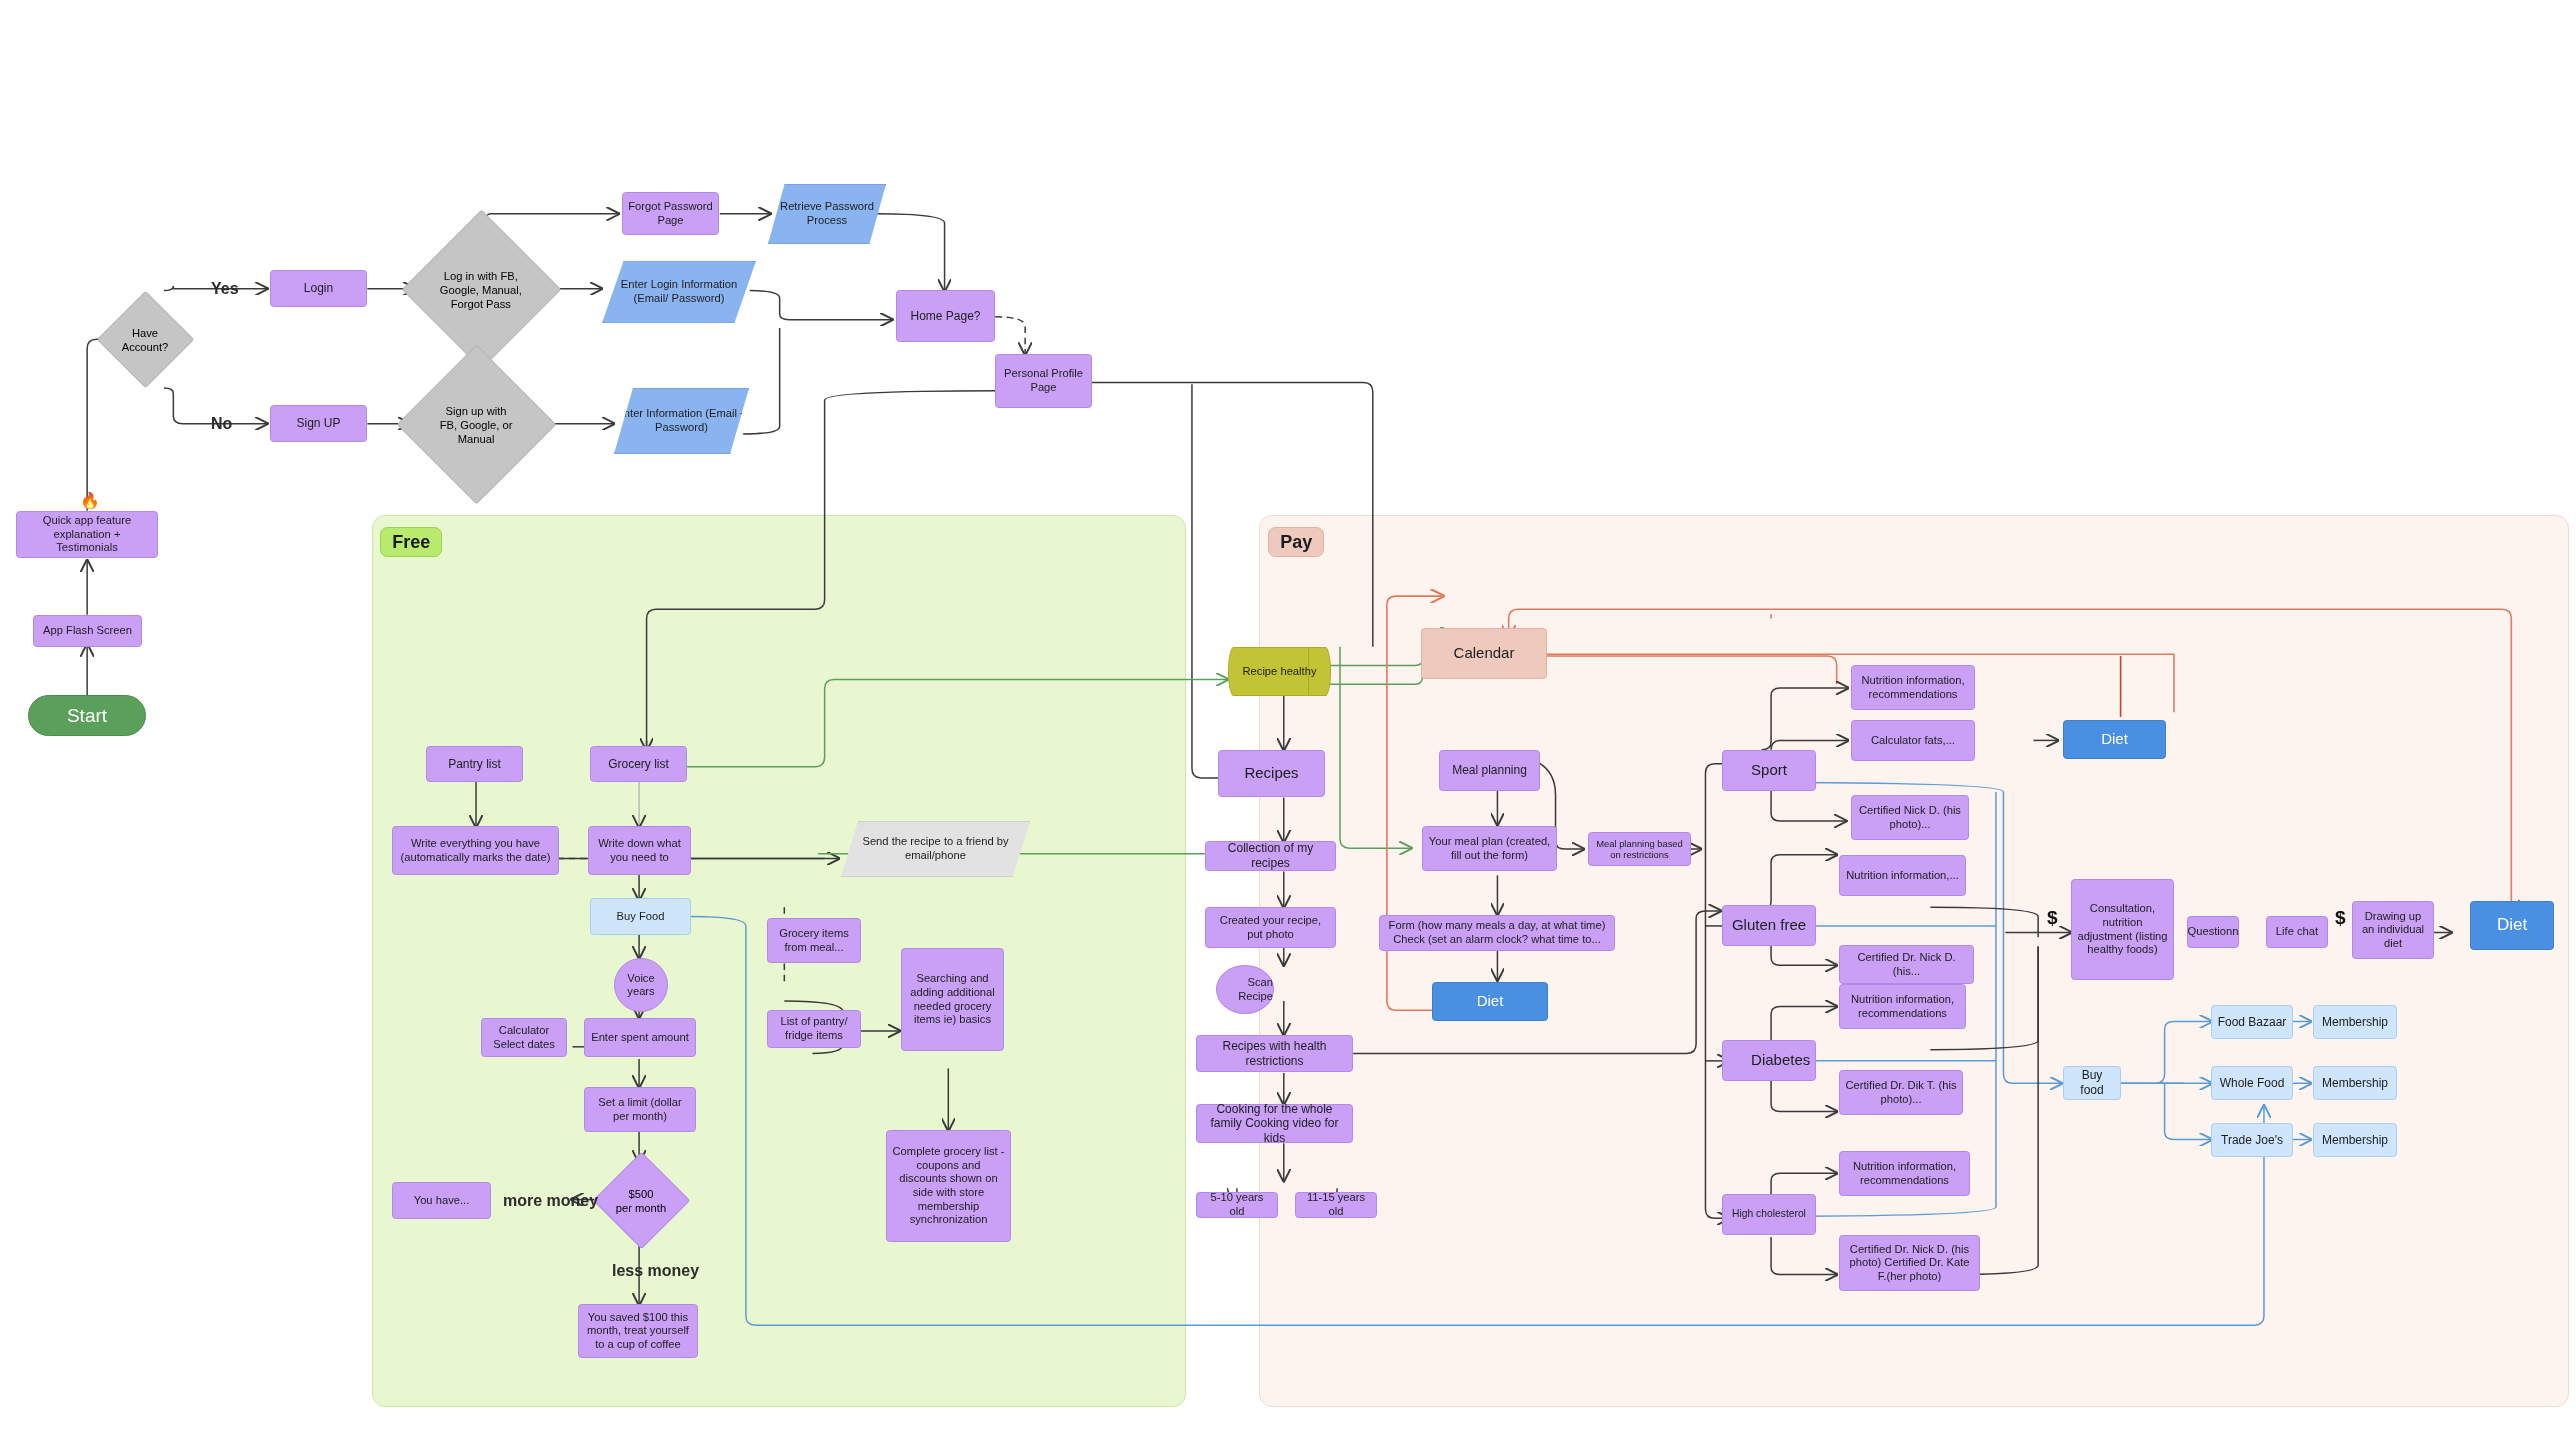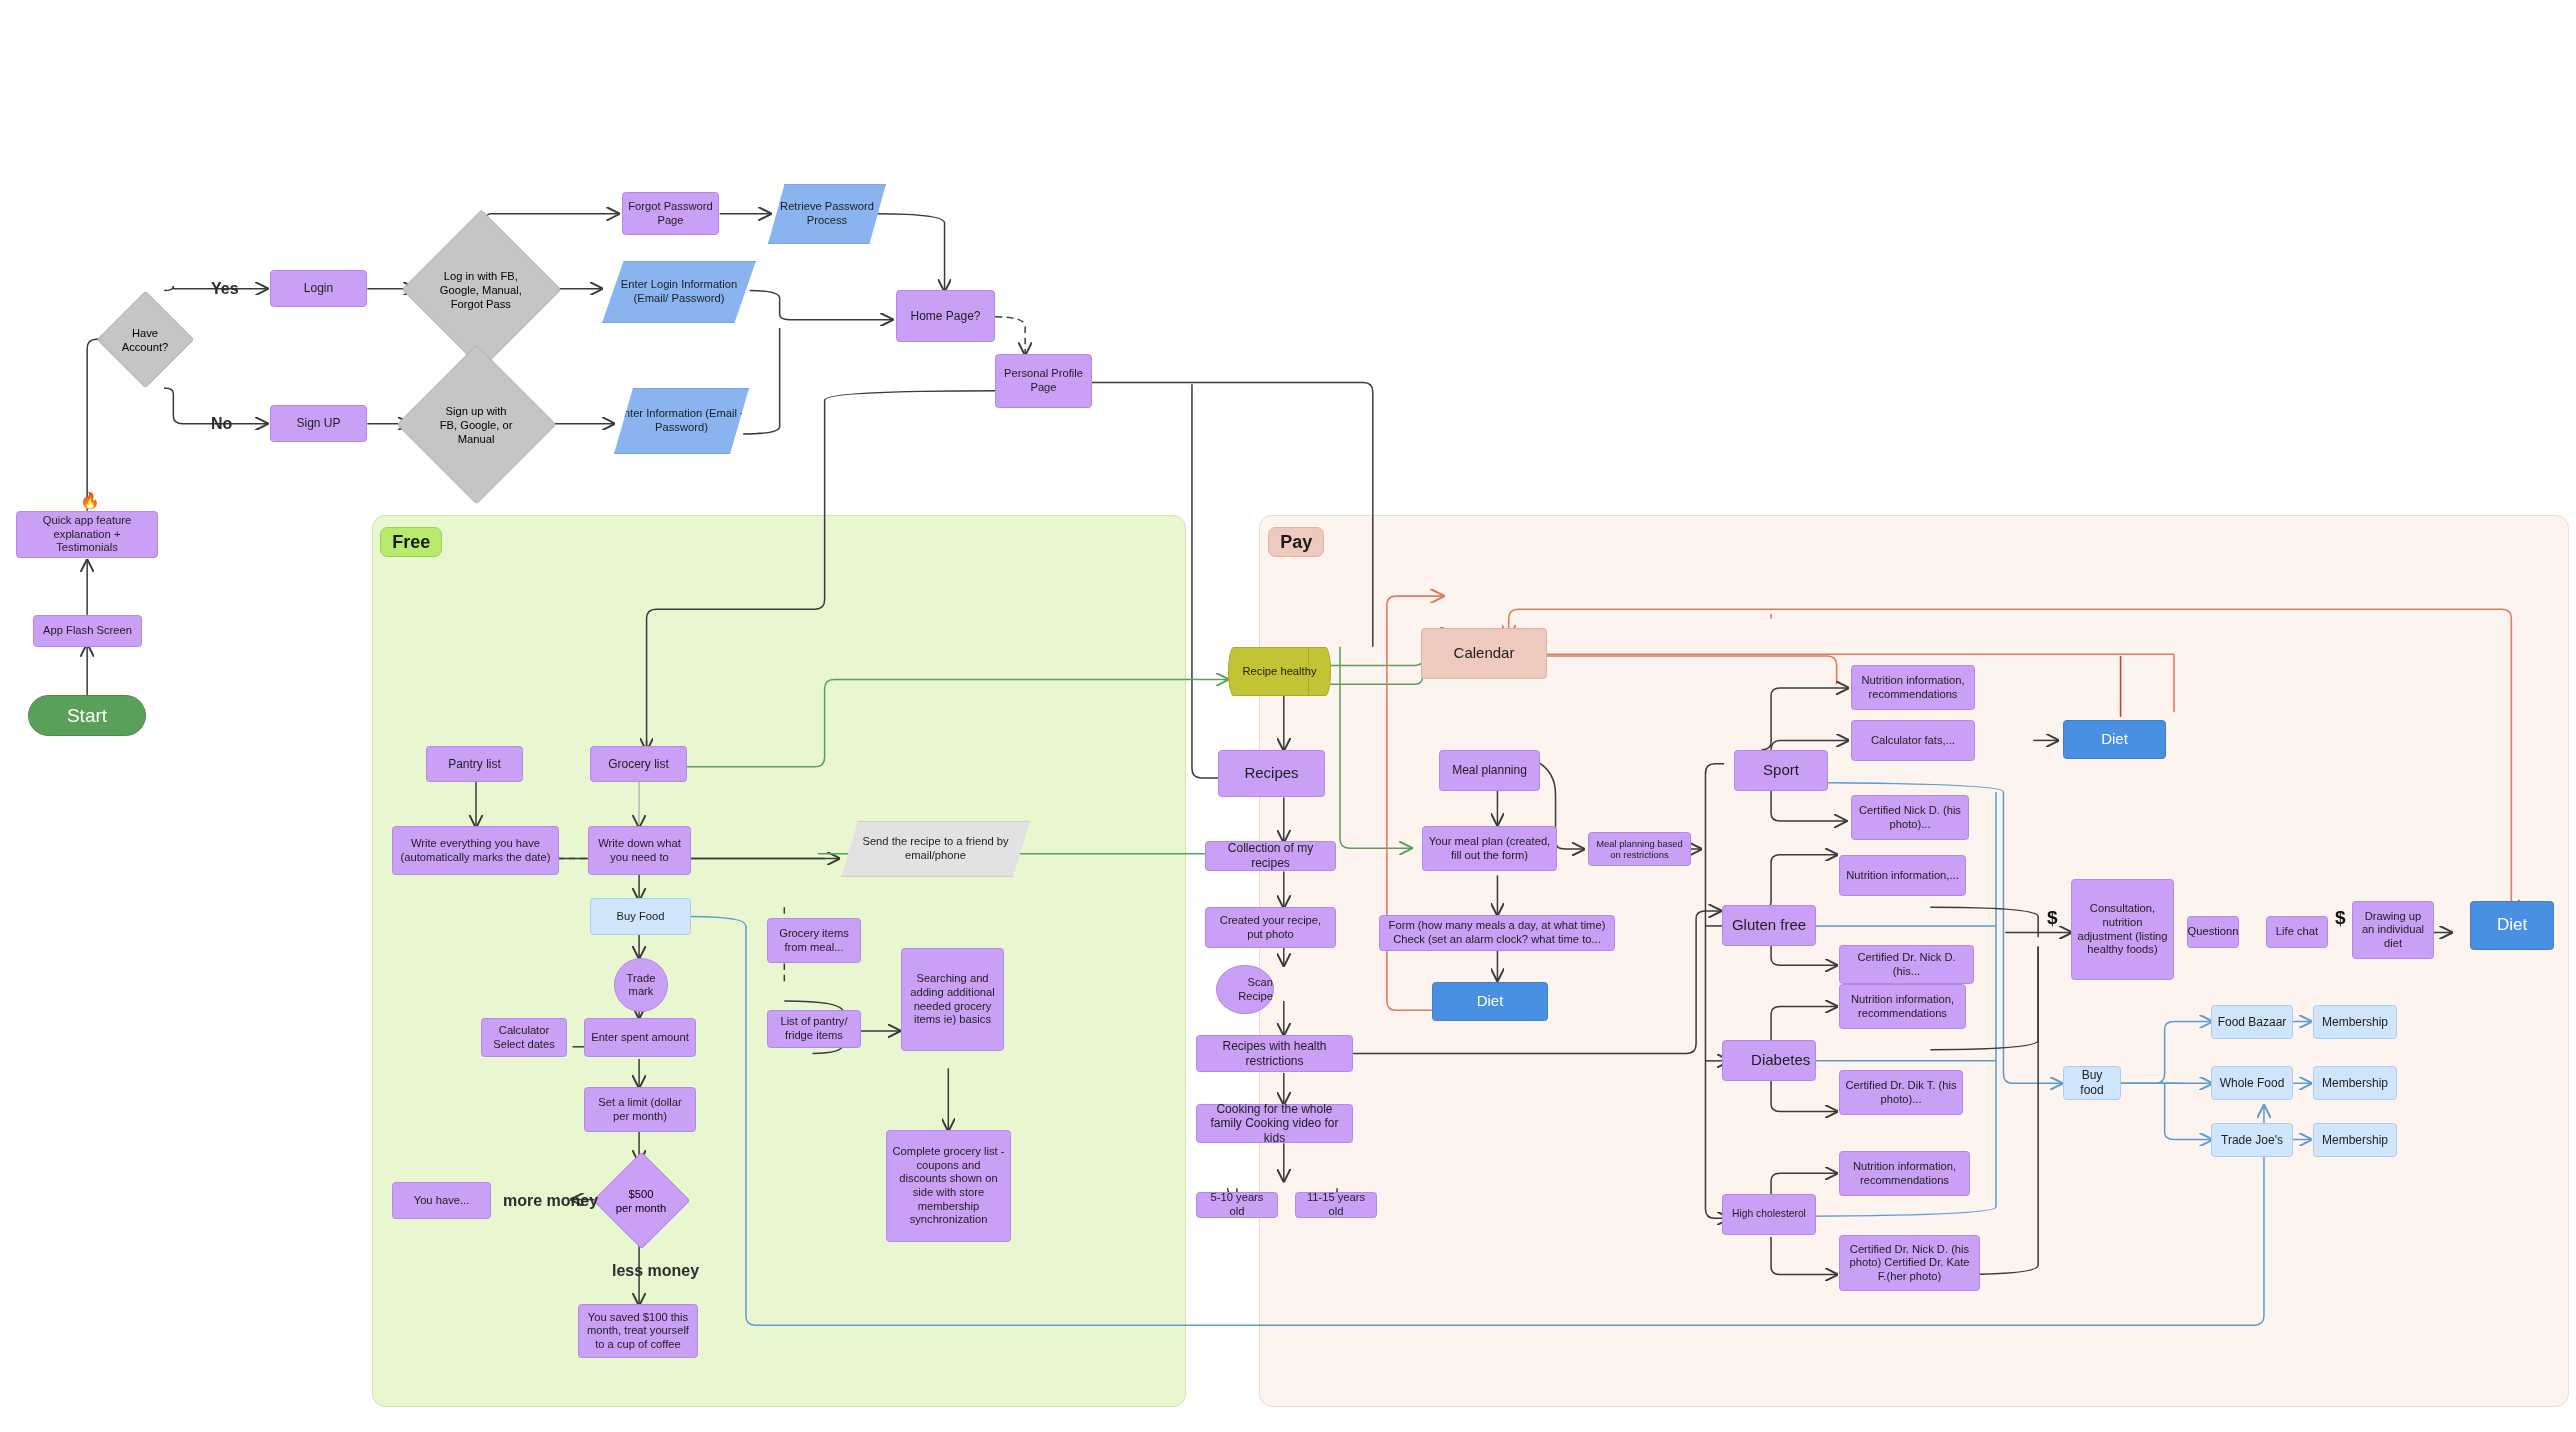--- a/index.html
+++ b/index.html
@@ -259,21 +259,21 @@
   <div class="node purple f12" style="left:995px;top:354px;width:97px;height:54px;">Personal Profile Page</div>
 
   <div class="node purple f13" style="left:426px;top:746px;width:97px;height:36px;">Pantry list</div>
   <div class="node purple f13" style="left:590px;top:746px;width:97px;height:36px;">Grocery list</div>
 
   <div class="node purple f12" style="left:392px;top:826px;width:167px;height:49px;">Write everything you have (automatically marks the date)</div>
   <div class="node purple f12" style="left:588px;top:826px;width:103px;height:49px;">Write down what you need to</div>
 
   <div class="node lblue f12" style="left:590px;top:898px;width:101px;height:37px;">Buy Food</div>
   <div class="ellipse f12" style="left:614px;top:958px;width:52px;height:52px;">
-    <span>Trade mark</span>
+    <span>Voice years</span>
   </div>
 
   <div class="node purple f12" style="left:481px;top:1018px;width:86px;height:39px;">Calculator Select dates</div>
   <div class="node purple f12" style="left:584px;top:1018px;width:112px;height:39px;">Enter spent amount</div>
   <div class="node purple f12" style="left:584px;top:1087px;width:112px;height:45px;">Set a limit (dollar per month)</div>
 
   <div class="diamond dmd-purple" style="left:607px;top:1166px;width:67px;height:67px;">
     <span class="dtxt f12">$500<br>per month</span>
   </div>
   <div class="edge-label" style="left:503px;top:1192px;">more money</div>
@@ -303,21 +303,21 @@
   <div class="node purple f12" style="left:1196px;top:1192px;width:82px;height:26px;">5-10 years old</div>
   <div class="node purple f12" style="left:1295px;top:1192px;width:82px;height:26px;">11-15 years old</div>
 
   <div class="node salmon f16" style="left:1421px;top:628px;width:126px;height:51px;">Calendar</div>
   <div class="node purple f13" style="left:1439px;top:750px;width:101px;height:41px;">Meal planning</div>
   <div class="node purple f12" style="left:1422px;top:826px;width:135px;height:45px;">Your meal plan (created, fill out the form)</div>
   <div class="node purple f10" style="left:1588px;top:832px;width:103px;height:34px;">Meal planning based on restrictions</div>
   <div class="node purple f12" style="left:1379px;top:915px;width:236px;height:36px;">Form (how many meals a day, at what time) Check (set an alarm clock? what time to...</div>
   <div class="node blue-solid f16" style="left:1432px;top:982px;width:116px;height:39px;">Diet</div>
 
-  <div class="node purple f16" style="left:1722px;top:750px;width:94px;height:41px;margin-left:12px;">Sport</div>
+  <div class="node purple f16" style="left:1722px;top:750px;width:94px;height:41px;">Sport</div>
   <div class="node purple f16" style="left:1722px;top:905px;width:94px;height:41px;">Gluten free</div>
   <div class="node purple f16" style="left:1722px;top:1040px;width:94px;height:41px;padding-left:28px;">Diabetes</div>
   <div class="node purple f11" style="left:1722px;top:1194px;width:94px;height:41px;">High cholesterol</div>
 
   <div class="node purple f12" style="left:1851px;top:665px;width:124px;height:45px;">Nutrition information, recommendations</div>
   <div class="node purple f12" style="left:1851px;top:720px;width:124px;height:41px;">Calculator fats,...</div>
   <div class="node purple f12" style="left:1851px;top:795px;width:118px;height:45px;">Certified  Nick D. (his photo)...</div>
   <div class="node purple f12" style="left:1839px;top:855px;width:127px;height:41px;">Nutrition information,...</div>
   <div class="node purple f12" style="left:1839px;top:945px;width:135px;height:39px;">Certified  Dr. Nick D.(his...</div>
   <div class="node purple f12" style="left:1839px;top:984px;width:127px;height:45px;">Nutrition information, recommendations</div>

